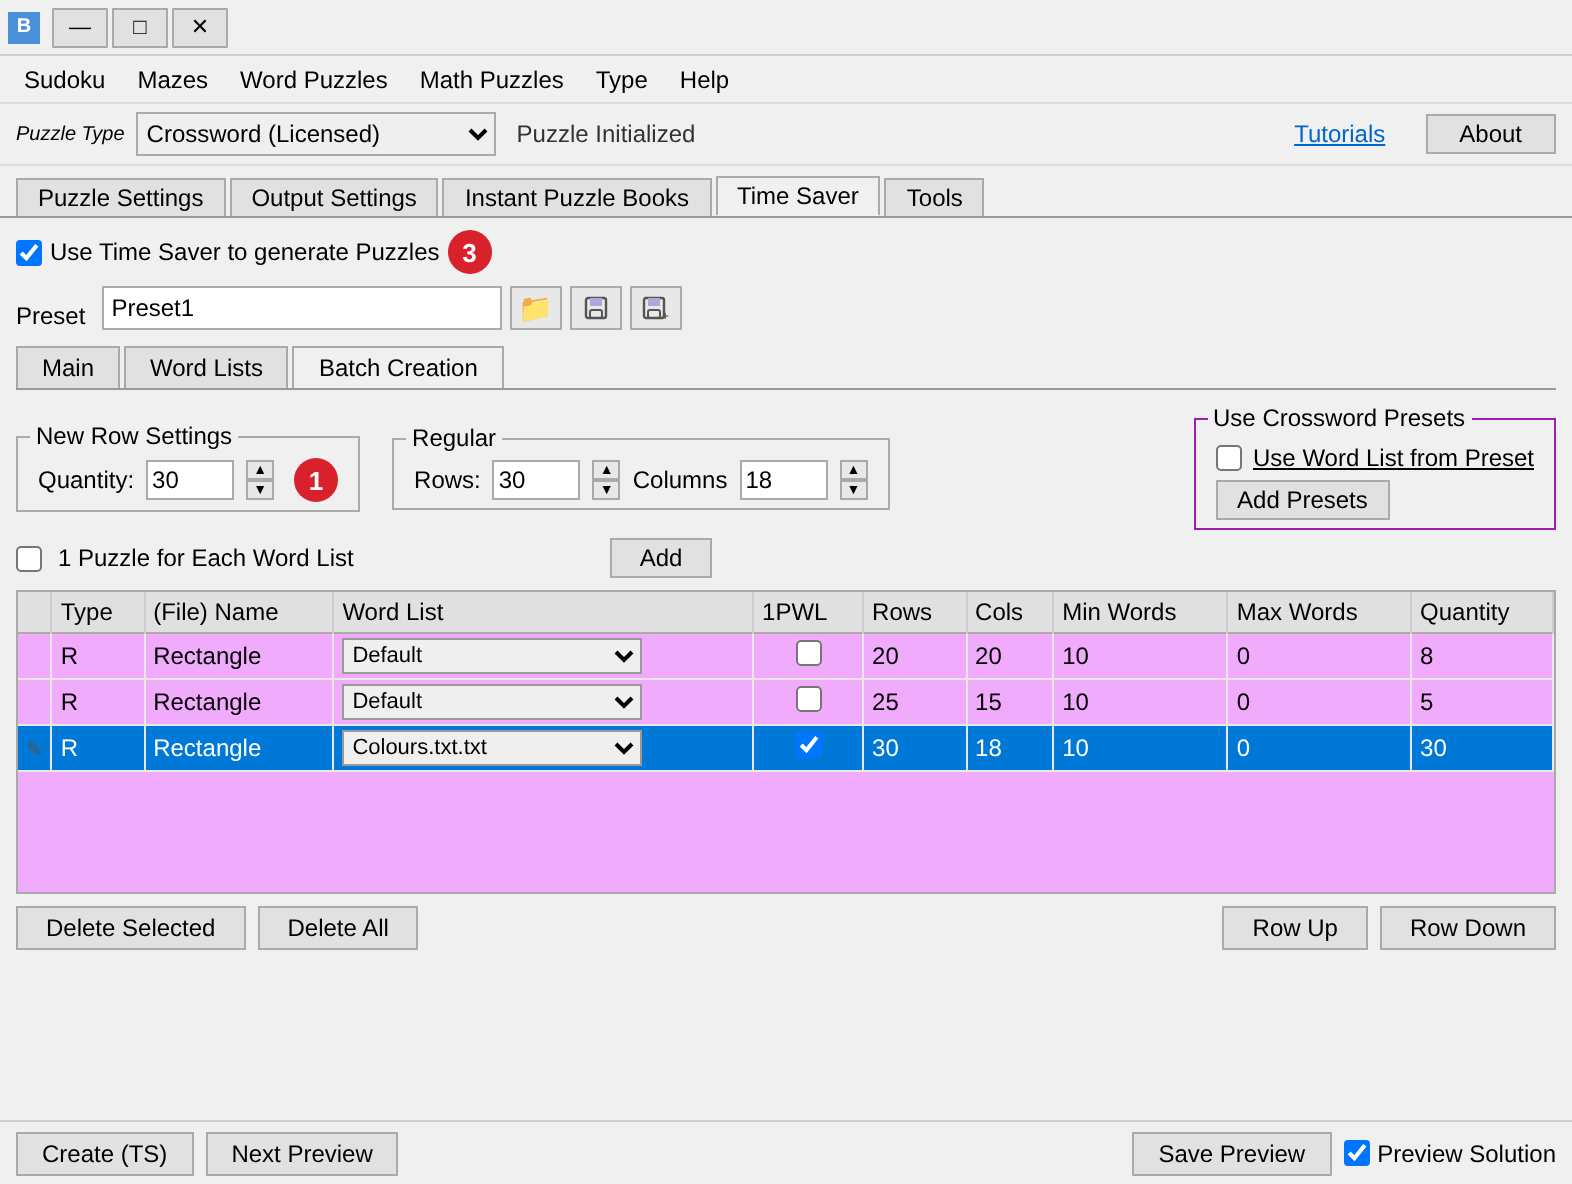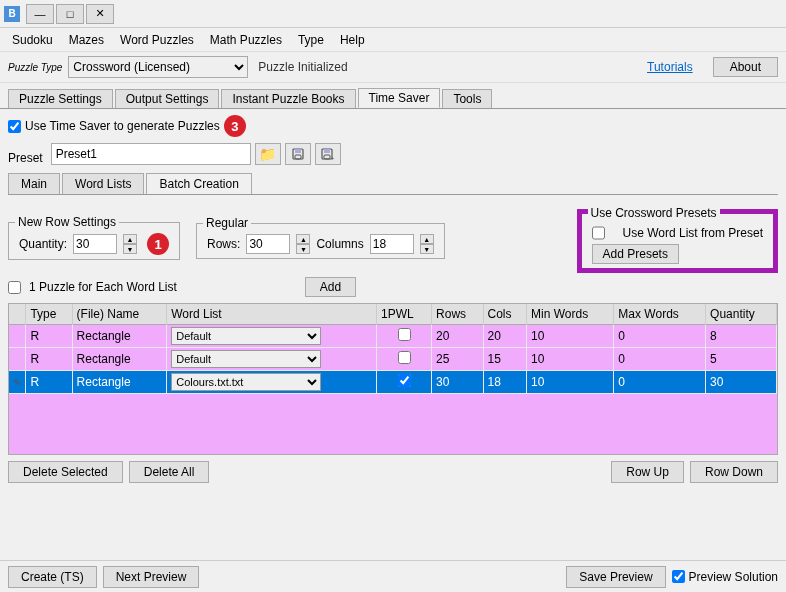--- a/index.html
+++ b/index.html
@@ -222,34 +222,35 @@
       width: 14px; height: 10px;
       border: 1px solid #aaa;
       background: #e8e8e8;
       cursor: pointer;
       font-size: 7px;
       display: flex; align-items: center; justify-content: center;
       line-height: 1;
     }
 
     .crossword-presets {
-      border: 5px solid #a21caf;
+      border: 1px solid #a21caf;
       padding: 4px 8px;
       position: relative;
       margin-left: auto;
+      text-decoration: underline;
     }
     .crossword-presets-title {
       position: absolute;
       top: -8px; left: 6px;
       background: #f0f0f0;
       padding: 0 3px;
       font-size: 12px;
     }
     .presets-inner {
-      display: flex; gap: 18px; margin-top: 4px;
+      display: flex; gap: 6px; margin-top: 4px;
     }
     .btn-add-presets {
       padding: 2px 10px;
       font-size: 12px;
       background: #e1e1e1;
       border: 1px solid #aaa;
       cursor: pointer;
     }
 
     .second-row {

